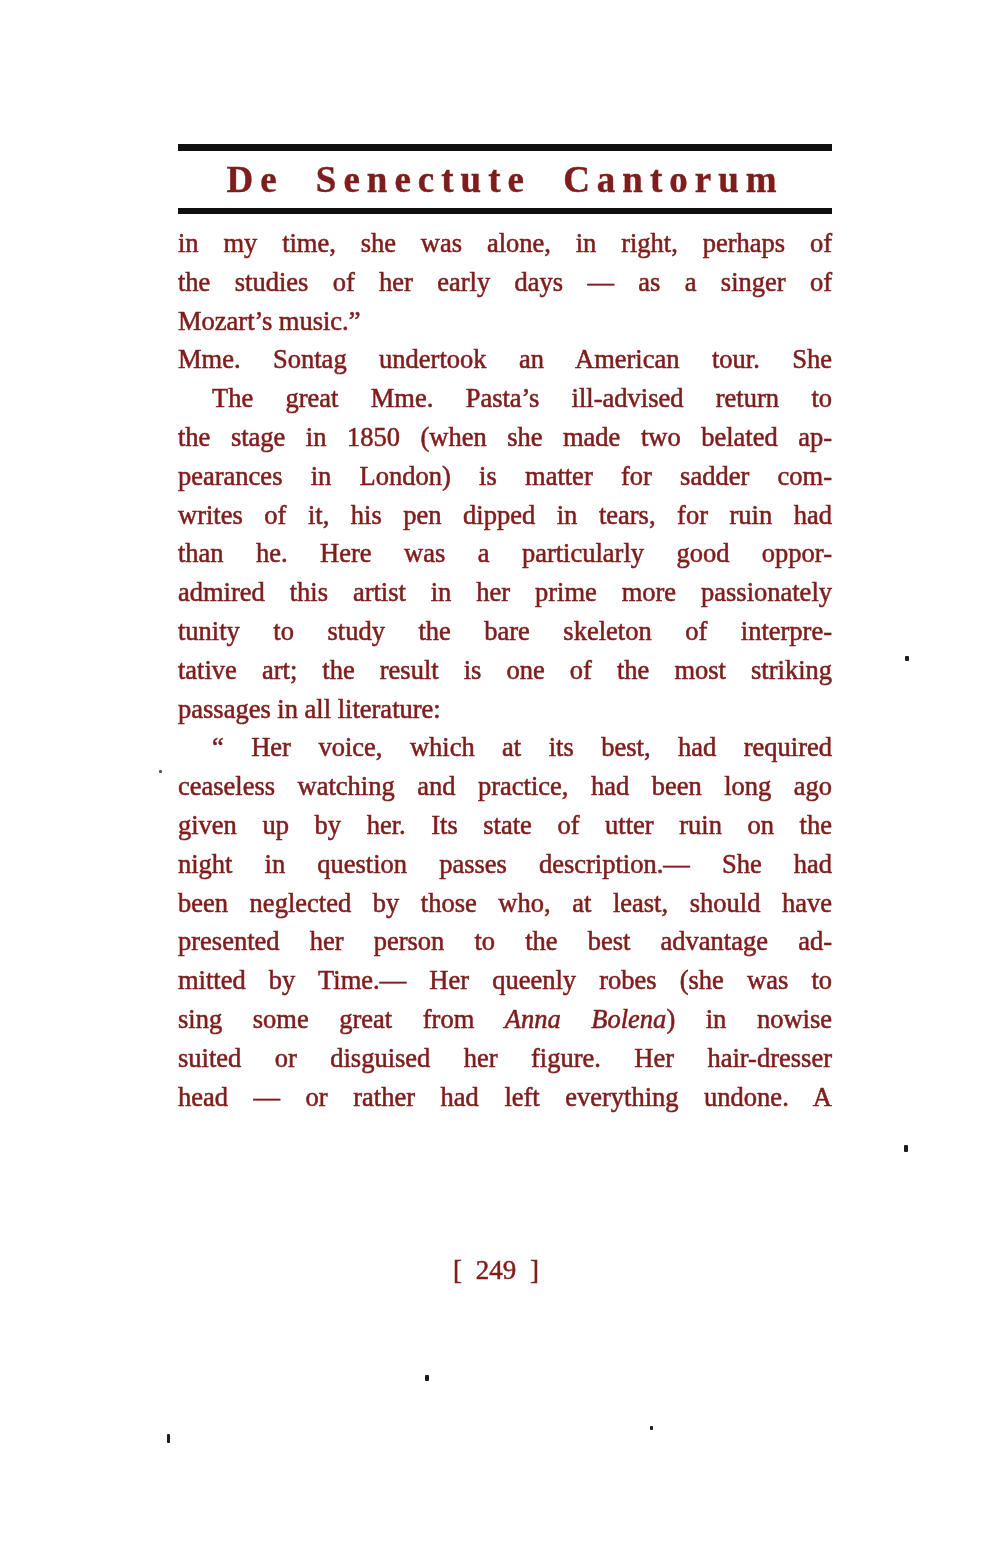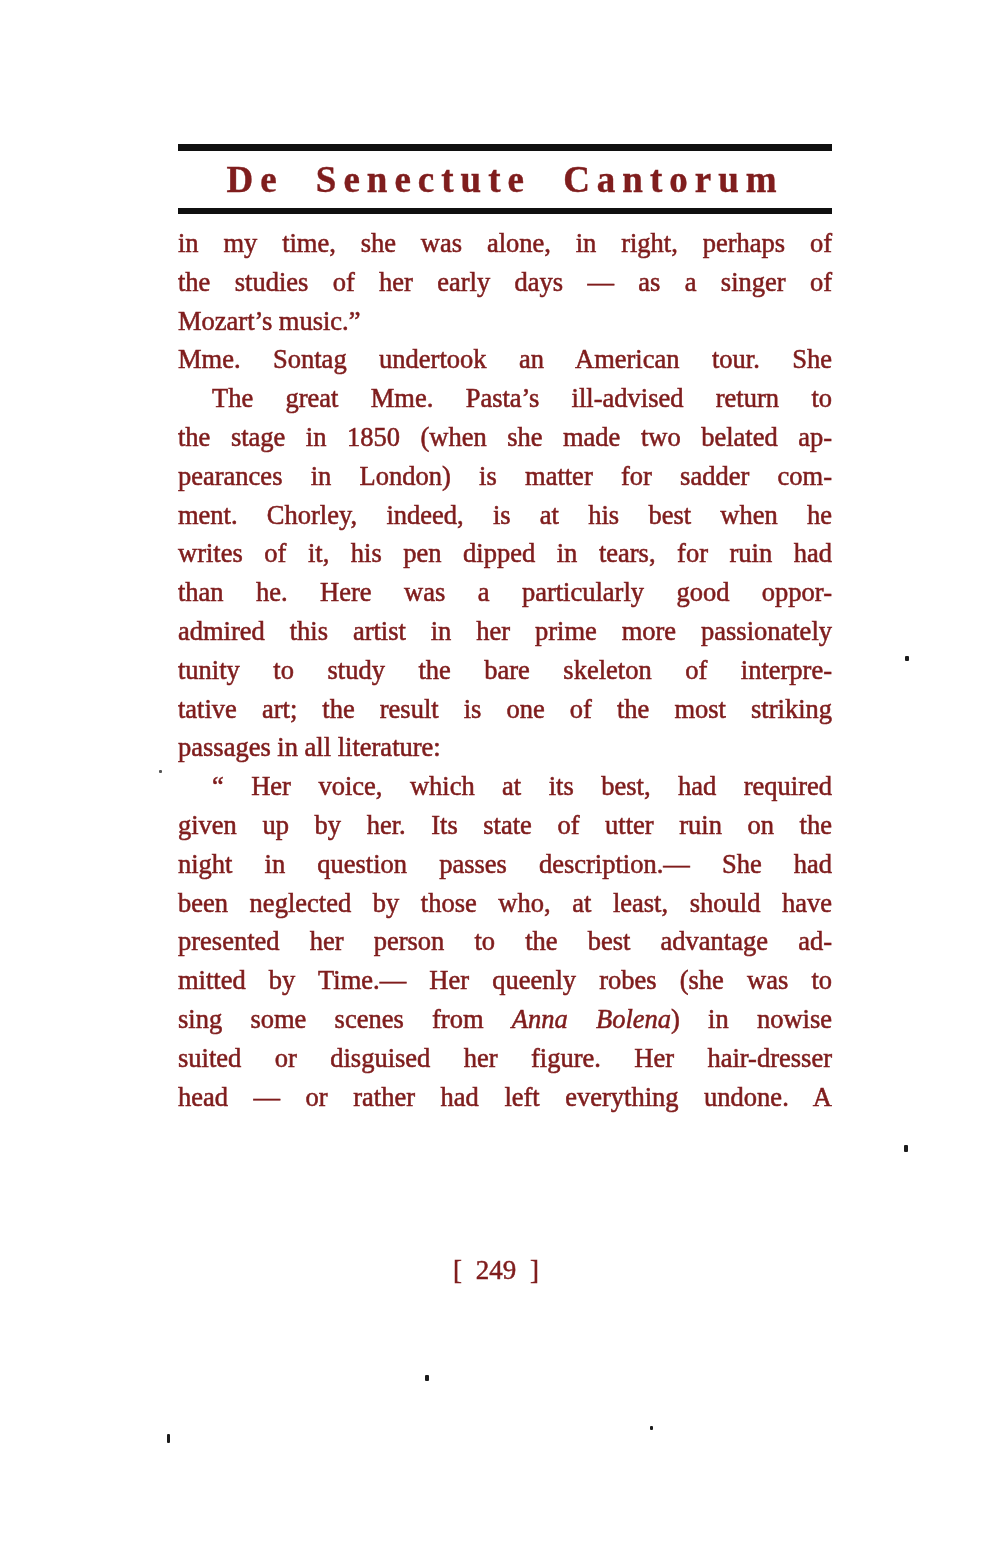--- a/index.html
+++ b/index.html
@@ -87,37 +87,37 @@
     </p>
 
     <p class="para">
       <span class="line">Mme. Sontag undertook an American tour.  She</span>
     </p>
 
     <p class="para">
       <span class="line indent">The great Mme. Pasta’s ill-advised return to</span>
       <span class="line">the stage in 1850 (when she made two belated ap-</span>
       <span class="line">pearances in London) is matter for sadder com-</span>
-      <span class="line">ment.  Chorley, indeed, is at his best when he</span>
       <span class="line">writes of it, his pen dipped in tears, for ruin had</span>
       <span class="line">than he.  Here was a particularly good oppor-</span>
       <span class="line">admired this artist in her prime more passionately</span>
       <span class="line">tunity to study the bare skeleton of interpre-</span>
       <span class="line">tative art; the result is one of the most striking</span>
       <span class="line endpara">passages in all literature:</span>
     </p>
 
     <p class="para">
       <span class="line indent">“ Her voice, which at its best, had required</span>
+      <span class="line">ceaseless watching and practice, had been long ago</span>
       <span class="line">given up by her.  Its state of utter ruin on the</span>
       <span class="line">night in question passes description.— She had</span>
       <span class="line">been neglected by those who, at least, should have</span>
       <span class="line">presented her person to the best advantage ad-</span>
       <span class="line">mitted by Time.— Her queenly robes (she was to</span>
-      <span class="line"><span>sing some scenes from </span><em class="ital">Anna Bolena</em><span>) in nowise</span></span>
+      <span class="line"><span>sing some great from </span><em class="ital">Anna Bolena</em><span>) in nowise</span></span>
       <span class="line">suited or disguised her figure.  Her hair-dresser</span>
       <span class="line">head — or rather had left everything undone.  A</span>
     </p>
 
   </main>
 
   <footer class="footer">
     <span>[ 249 ]</span>
   </footer>
 

